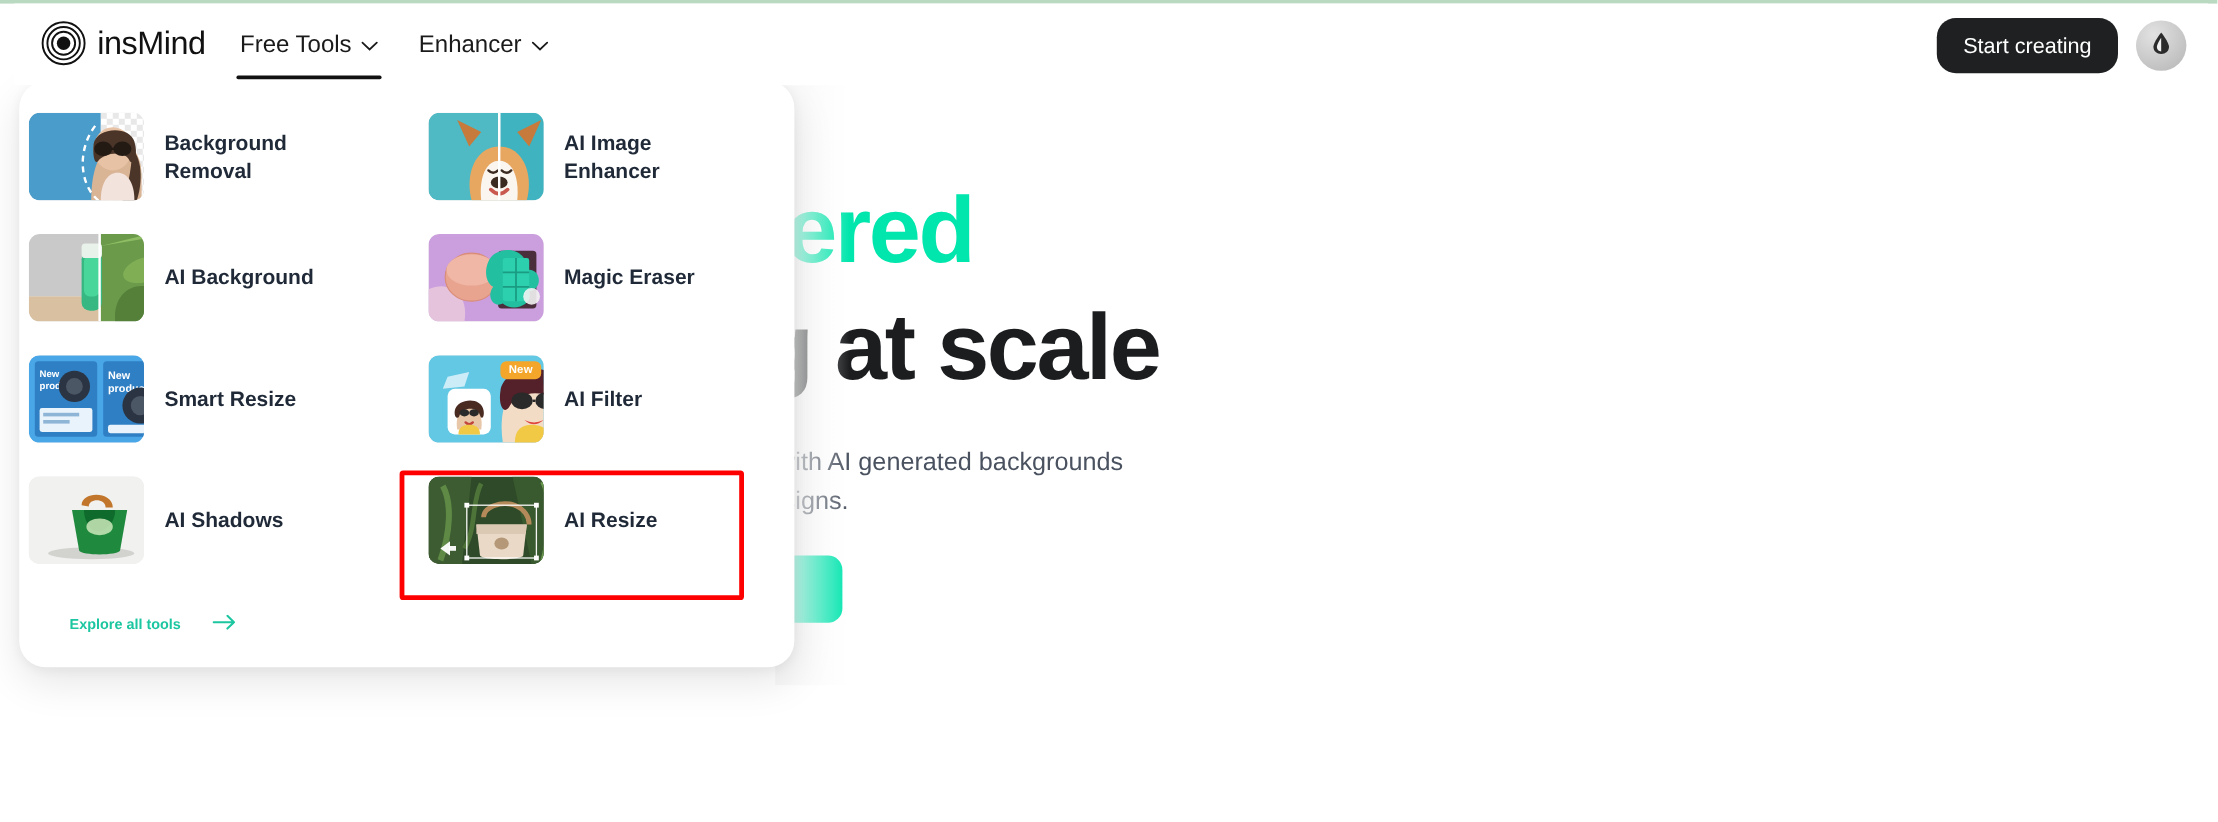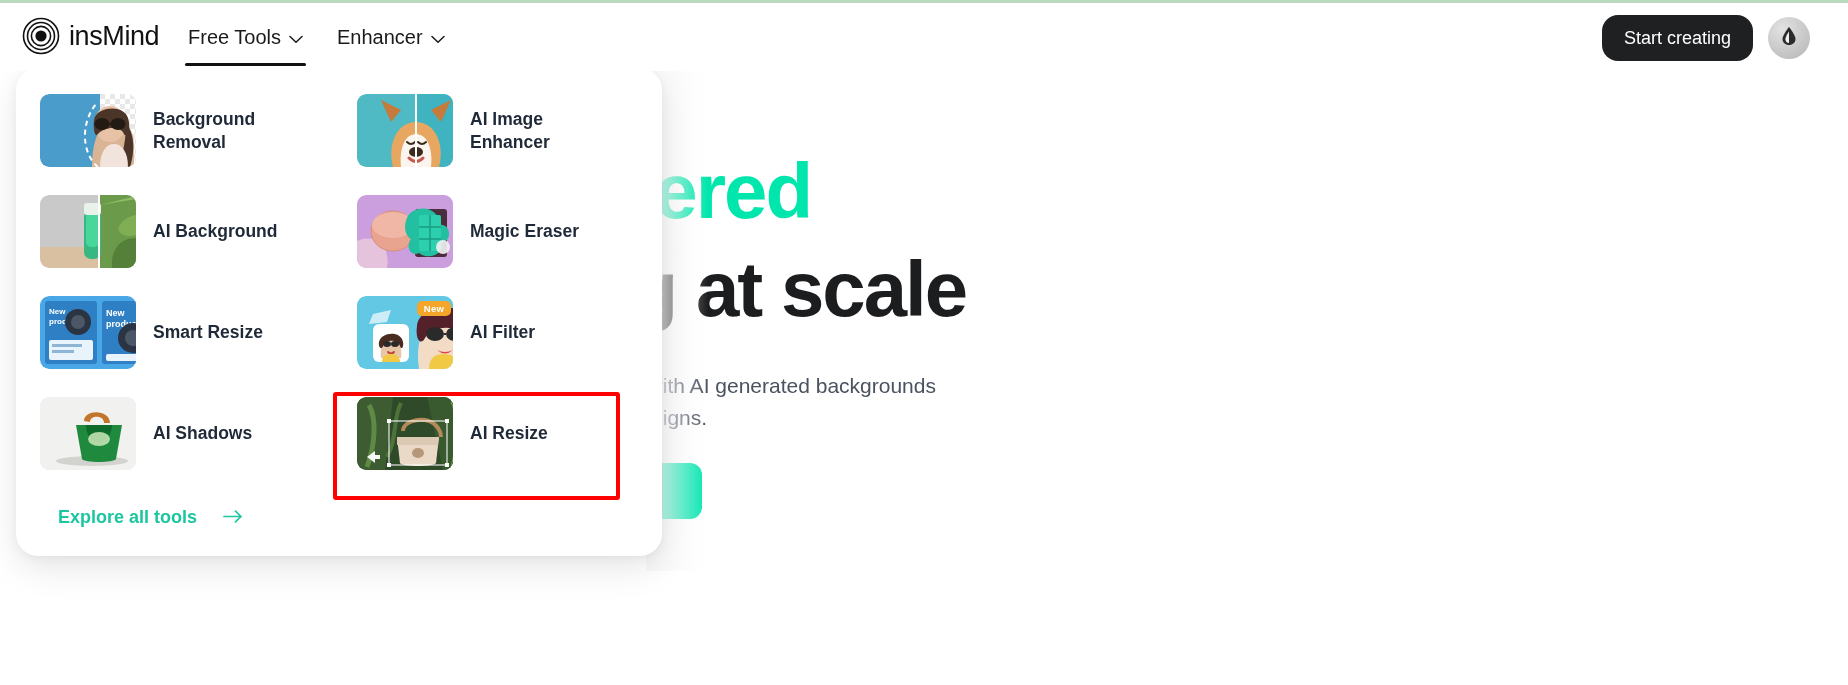--- a/index.html
+++ b/index.html
@@ -12,21 +12,21 @@
   #root { position: relative; width: 1848px; height: 685px; background:#fff; }
 
   
   .top-hairline {
     position:absolute; left:0; top:0; width:1848px; height:3px;
     background:#b9d9c0;
   }
 
   
   .header {
-    position:absolute; left:0; top:3px; width:1828px; height:68px;
+    position:absolute; left:12px; top:3px; width:1828px; height:68px;
     background:#ffffff; z-index:40;
   }
   .logo-wrap {
     position:absolute; left:22px; top:14px;
     display:flex; align-items:center; gap:9px;
   }
   .logo-mark { width:38px; height:38px; position:relative; }
   .logo-text {
     font-size:27px; font-weight:400; color:#111; letter-spacing:-0.4px;
     font-family:"Liberation Sans", sans-serif;
@@ -62,21 +62,21 @@
     position:absolute; left:16px; top:68px;
     width:646px; height:488px;
     background:#ffffff; border-radius:22px;
     box-shadow: 0 12px 34px rgba(0,0,0,0.10), 0 2px 10px rgba(0,0,0,0.05);
     z-index:30;
   }
   .dd-cols {
     position:absolute; left:0; top:20px; width:646px;
     display:flex;
   }
-  .dd-col { width:323px; padding-left:24px; }
+  .dd-col { width:323px; padding-left:8px; }
   .dd-col.right { padding-left:18px; }
   .tool-item {
     display:flex; align-items:center; gap:17px;
     height:85px; margin-bottom:16px; cursor:pointer;
     position:relative;
   }
   .thumb {
     width:96px; height:73px; border-radius:9px; overflow:hidden;
     position:relative; flex:0 0 auto; background:#eee;
   }
@@ -86,21 +86,21 @@
   }
   .badge-new {
     position:absolute; right:2px; top:5px;
     background:#f4a62a; color:#fff; font-size:9.5px; font-weight:bold;
     padding:2px 7px; border-radius:5px; z-index:4;
     letter-spacing:0.2px;
   }
   .explore {
     position:absolute; left:42px; bottom:28px;
     display:flex; align-items:center; gap:26px;
-    color:#1bc6a0; font-size:18px; font-weight:bold; cursor:pointer;
+    color:#1bc6a0; font-size:12px; font-weight:bold; cursor:pointer;
   }
 
   
   .hl-box {
     position:absolute; left:333px; top:392px;
     width:287px; height:108px;
     border:4px solid #ff0000; border-radius:3px;
     z-index:60; pointer-events:none;
   }
 

